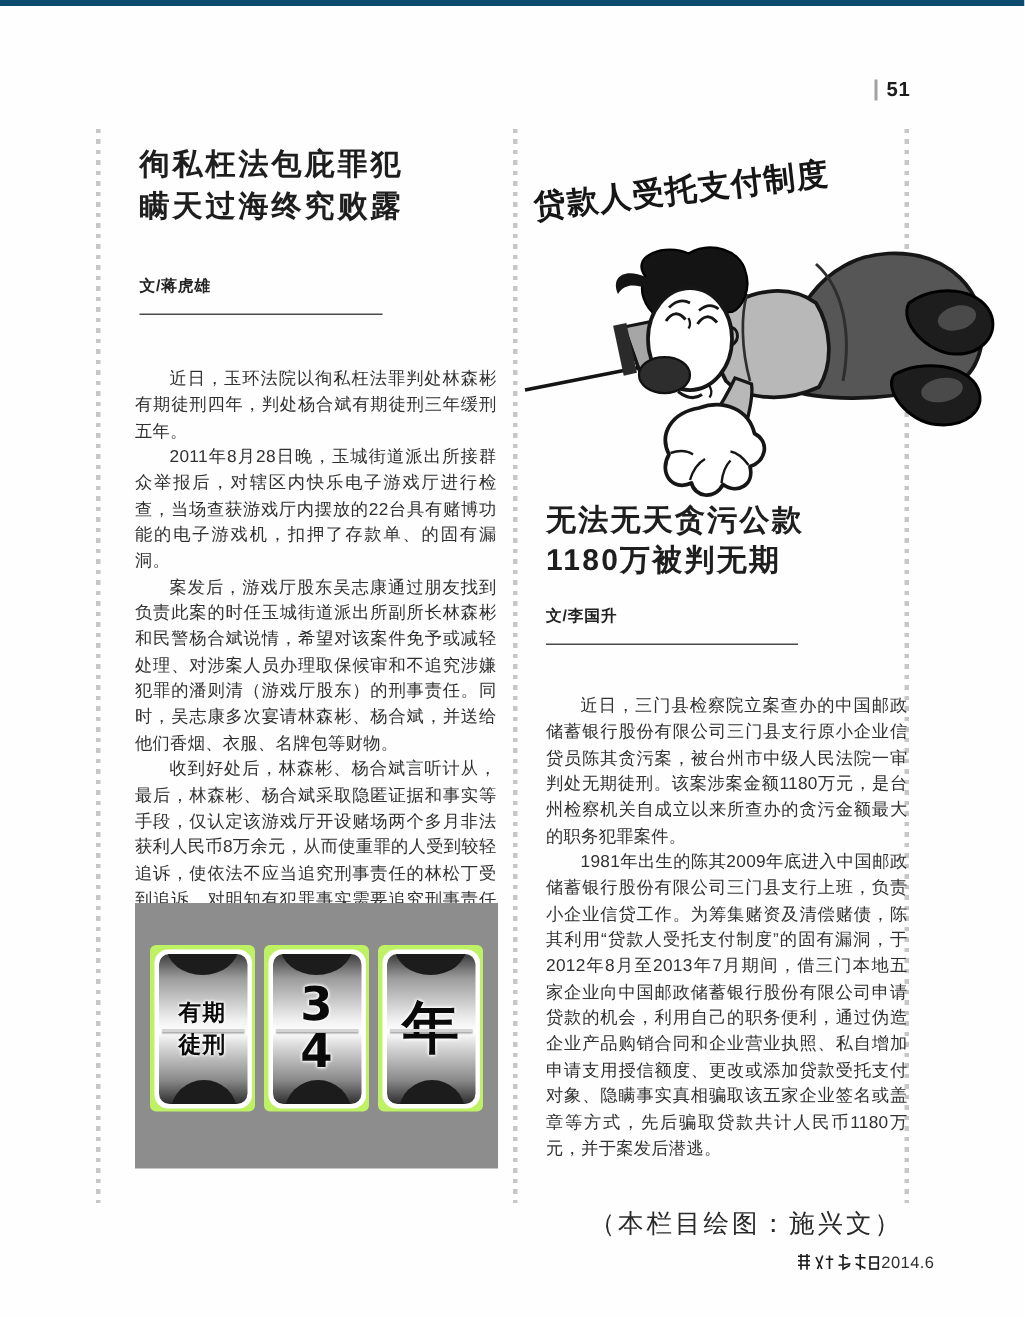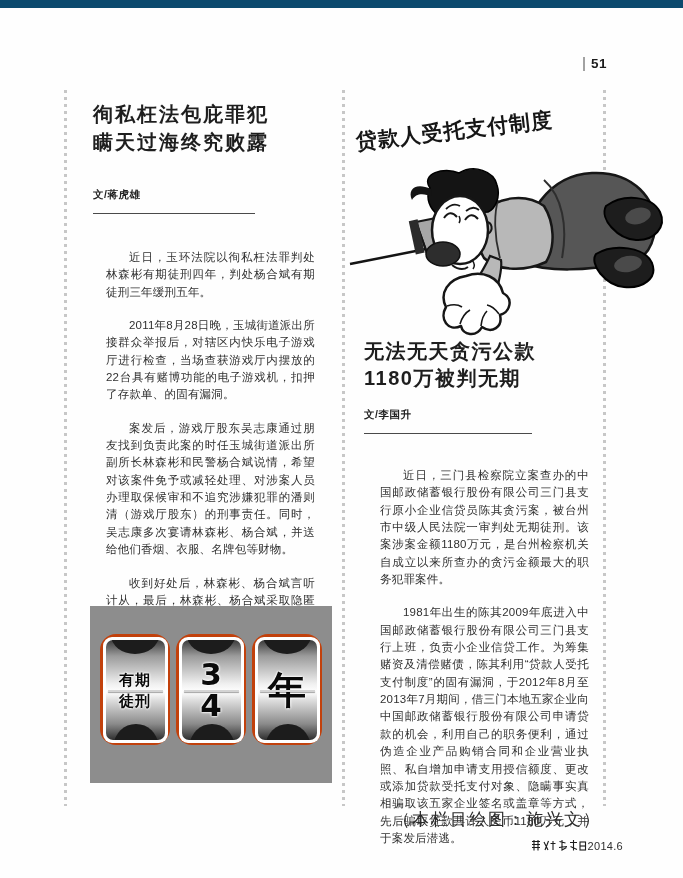--- a/index.html
+++ b/index.html
@@ -1,19 +1,19 @@
 <!DOCTYPE html>
 <html><head>
 <meta charset="utf-8">
 <style>
   html,body{margin:0;padding:0;background:#ffffff;}
   .page{
     position:relative;width:683px;height:878px;background:#fefefe;
     font-family:"Liberation Sans",sans-serif;overflow:hidden;
-    border-top:8px solid #0c4a6e;box-sizing:border-box;
+    border-top:4px solid #0c4a6e;box-sizing:border-box;
   }
   
   .dash-col{
     position:absolute;top:82px;height:716px;width:3px;
     background:repeating-linear-gradient(180deg,#c7c7c7 0 3px,transparent 3px 7px);
   }
   .dash-left{left:64px;}
   .dash-mid{left:342px;}
   .dash-right{left:603px;}
 
@@ -21,25 +21,25 @@
   .page-num{position:absolute;left:583px;top:48px;display:flex;align-items:center;}
   .page-num .bar{width:2px;height:14px;background:#a2a2a2;margin-right:6px;}
   .page-num .num{font-size:13.5px;font-weight:600;color:#1c1c1c;letter-spacing:.5px;}
 
   
   .left-col{position:absolute;left:90px;top:92px;width:241px;}
   .art-title{font-size:20px;font-weight:700;color:#1e1e1e;line-height:28px;letter-spacing:2px;margin:0 0 0 3px;}
   .byline{font-size:10.5px;font-weight:700;color:#222;margin:32px 0 0 3px;letter-spacing:.5px;}
   .byline-rule{width:162px;height:0;border-bottom:1.5px solid #4a4a4a;margin:11px 0 0 3px;}
   .body-text{margin-top:35px;font-size:11.5px;line-height:17.35px;color:#303030;text-align:justify;letter-spacing:.2px;}
-  .body-text p{margin:16px;text-indent:2em;}
+  .body-text p{margin:0;text-indent:2em;}
 
   
   .slot-box{position:absolute;left:90px;top:598px;width:242px;height:177px;display:flex;justify-content:center;align-items:flex-start;gap:6px;padding-top:28px;box-sizing:border-box;}
-  .reel{width:70px;height:111px;background:#c2410c;border-radius:16px;padding:2.5px;box-sizing:border-box;}
+  .reel{width:70px;height:111px;background:#bef264;border-radius:4px;padding:2.5px;box-sizing:border-box;}
   .reel-white{width:100%;height:100%;background:#fff;border-radius:9px;padding:3px;box-sizing:border-box;}
   .reel-face{position:relative;width:100%;height:100%;border-radius:7px;overflow:hidden;
     background:linear-gradient(180deg,#3a3a3a 0%,#9b9b9b 16%,#f0f0f0 44%,#ffffff 52%,#dedede 60%,#8a8a8a 84%,#2e2e2e 100%);}
   .reel-face::before{content:"";position:absolute;top:-24px;left:5px;width:48px;height:38px;background:#1c1c1c;border-radius:50%;}
   .reel-face::after{content:"";position:absolute;bottom:-26px;left:8px;width:44px;height:42px;background:#1c1c1c;border-radius:50% 50% 45% 45%;}
   .reel-divider{position:absolute;left:2px;right:2px;top:50%;height:2px;background:#d4d4d4;box-shadow:0 1px 1px rgba(0,0,0,.35);z-index:3;}
   .reel-lbl{position:absolute;left:0;right:0;text-align:center;font-weight:800;color:#0a0a0a;z-index:2;
     text-shadow:0 0 2px #fff,0 0 2px #fff,0 0 3px #fff;}
   .lbl-top{bottom:51%;}
   .lbl-bottom{top:51%;}

